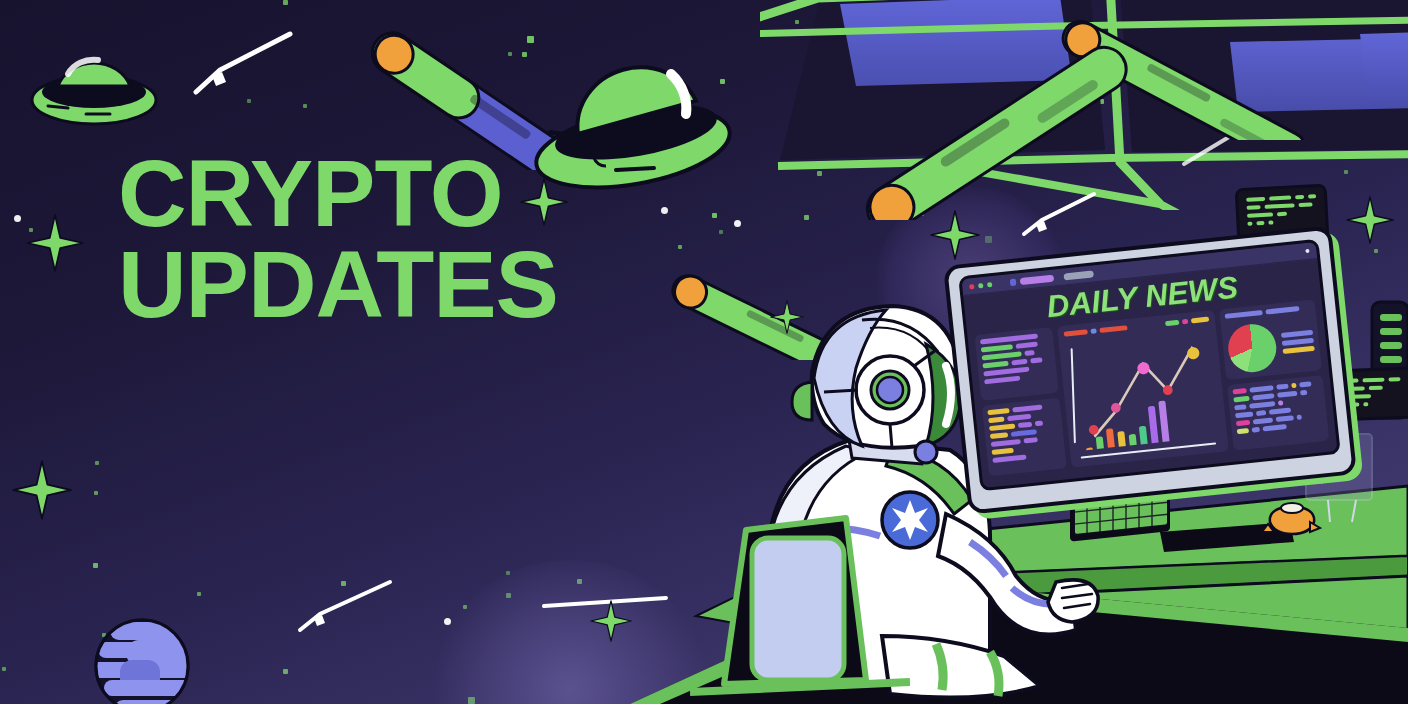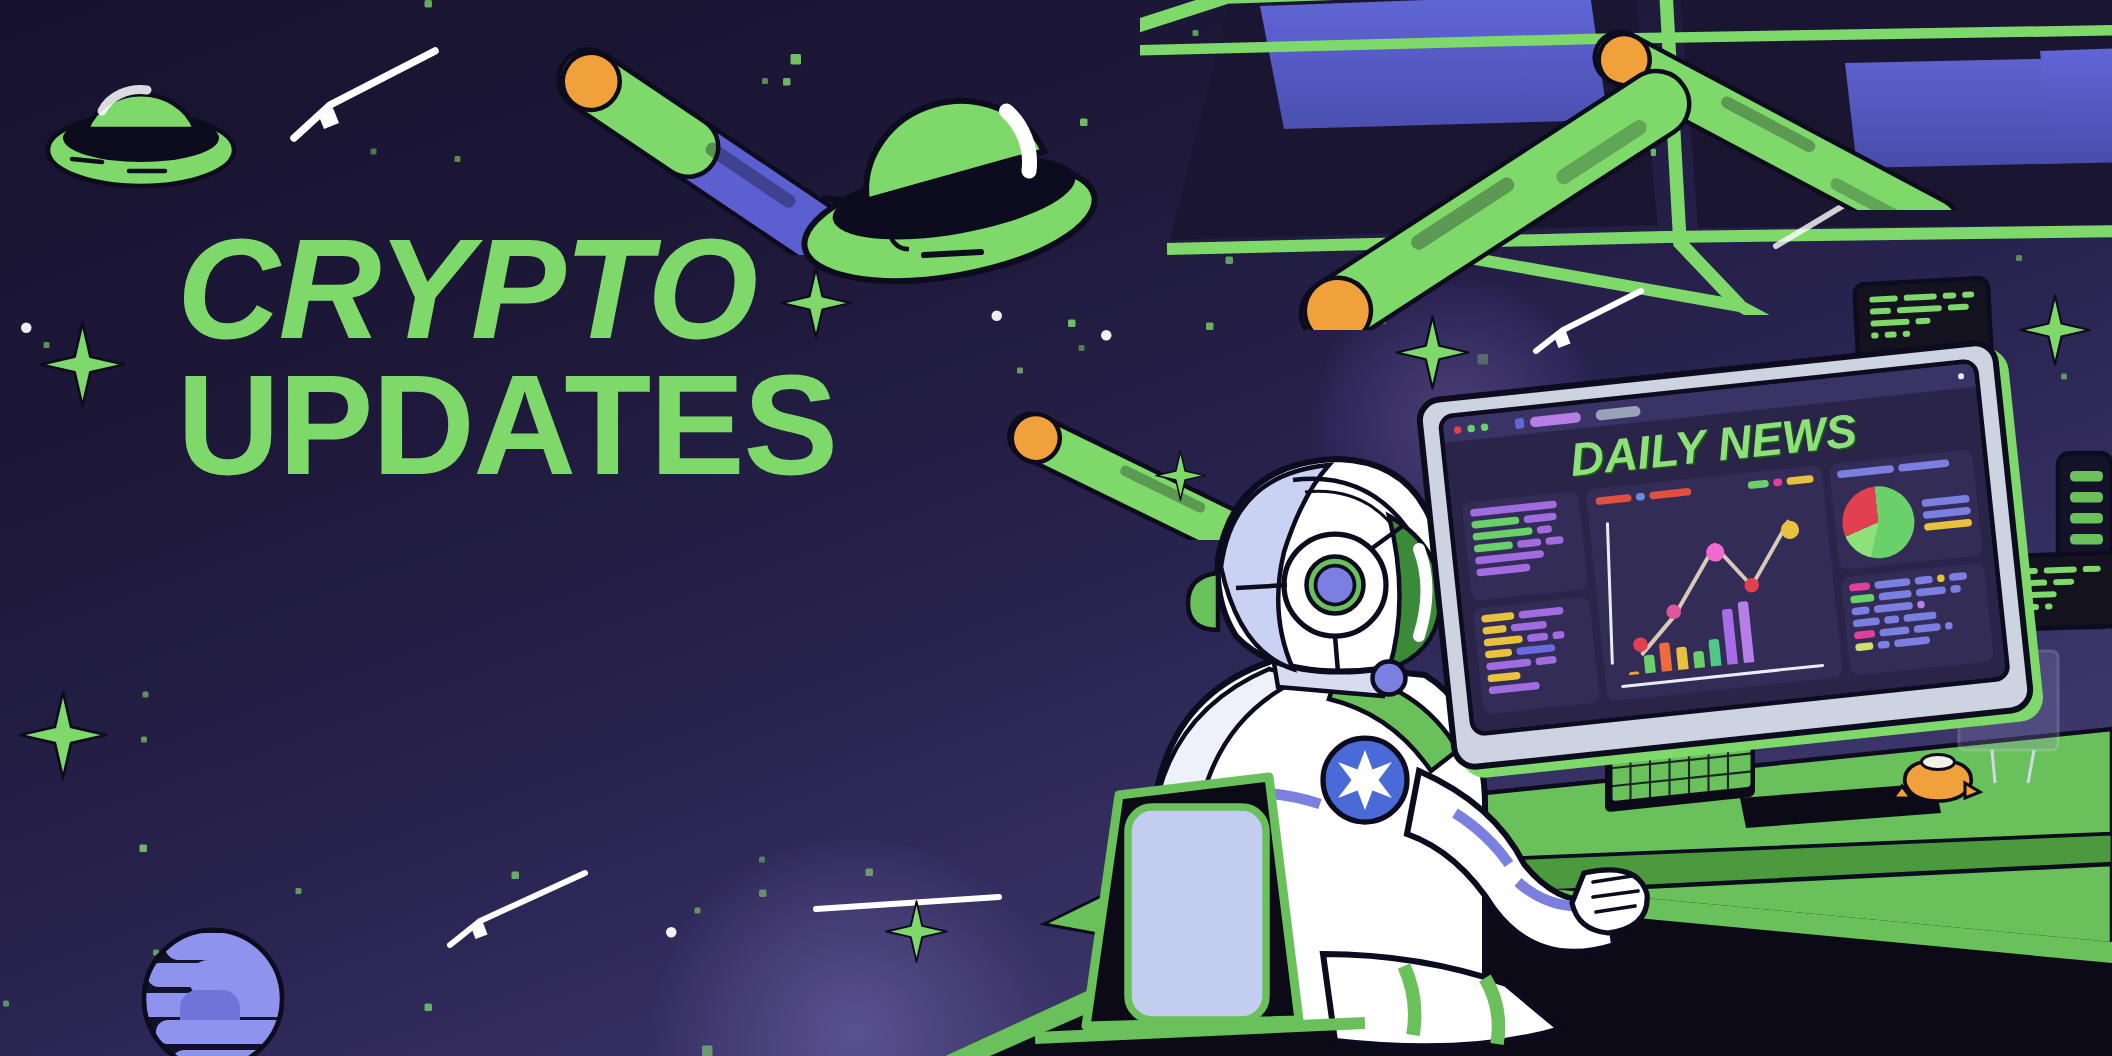--- a/index.html
+++ b/index.html
@@ -19,21 +19,21 @@
   #headline{position:absolute;left:118px;top:146px;width:600px;z-index:40;}
   #headline div{
     font-weight:800;letter-spacing:-1px;line-height:0.92;
     font-size:95px;text-transform:uppercase;
     font-family:"Liberation Sans", sans-serif;
     -webkit-text-stroke:2px transparent;
   }
   .hl-w{color:#ffffff;}
   .hl-g{color:#7ed96a;}
   #hl1{font-size:92px;}
-  #hl2{font-size:104px;margin-top:4px;letter-spacing:-2px;font-style:italic;}
+  #hl2{font-size:104px;margin-top:4px;letter-spacing:-2px;}
   #hl3{font-size:92px;margin-top:6px;letter-spacing:-1px;}
   #hl4{font-size:104px;margin-top:4px;letter-spacing:-2px;}
 
   
   .ufo{position:absolute;}
 
   
   .comet{position:absolute;}
 
   

